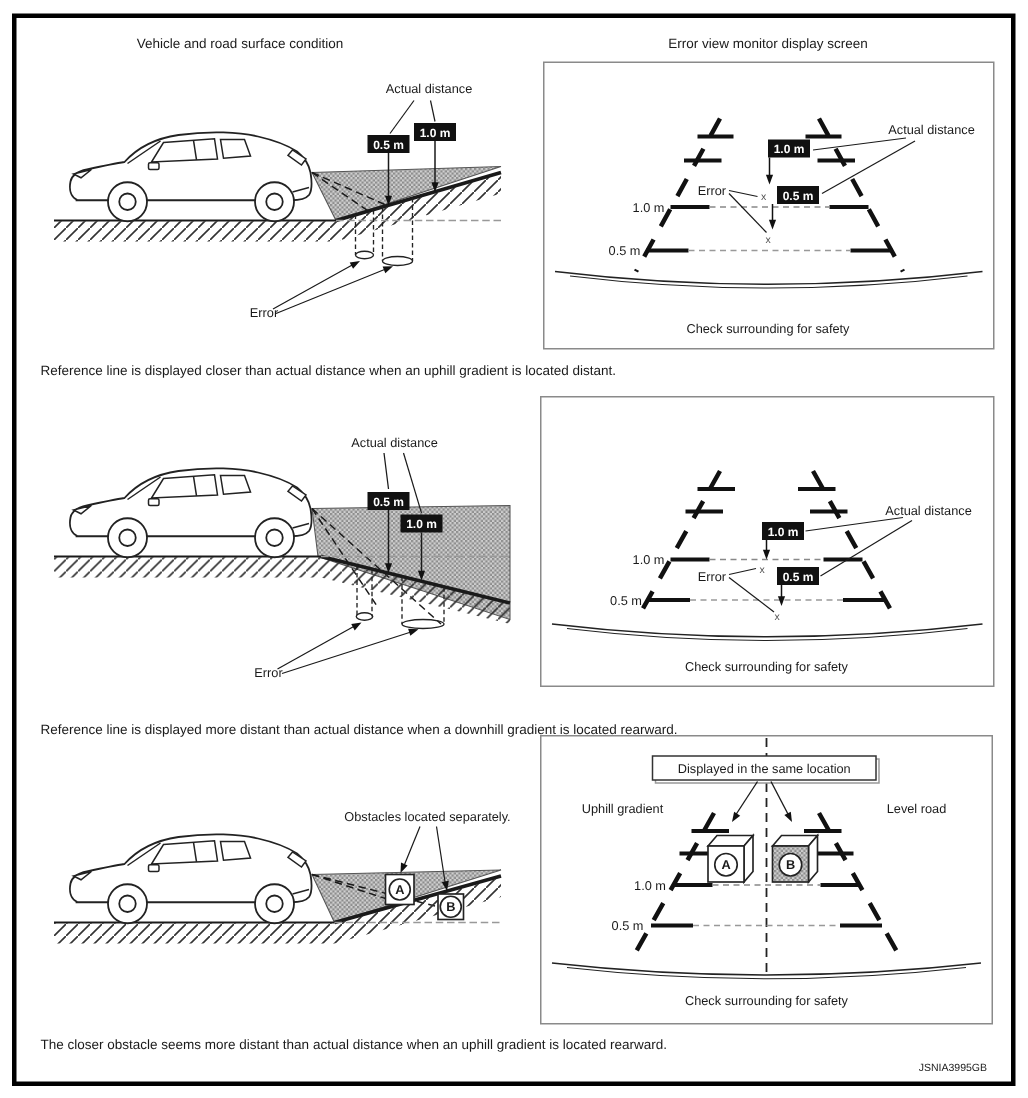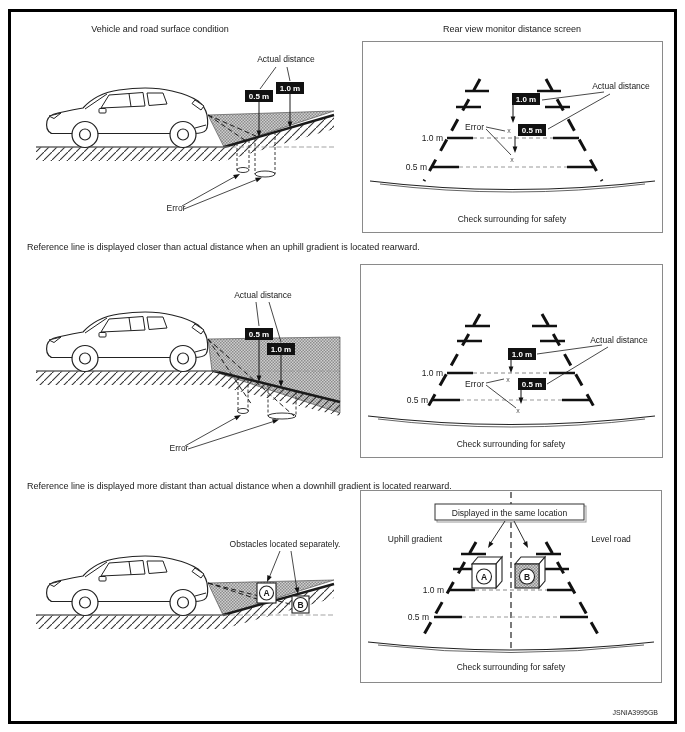--- a/index.html
+++ b/index.html
@@ -16,21 +16,21 @@
   text.xmark{font-size:7px;fill:#555;}
   text.cube-l{font-size:8.5px;font-weight:700;}
 </style>
 </head>
 <body>
 
 <div class="page">
   <div class="frame"></div>
 
   <div class="abs title" style="left:40px;top:24px;width:240px;">Vehicle and road surface condition</div>
-  <div class="abs title" style="left:392px;top:24px;width:240px;">Rear view monitor distance screen</div>
+  <div class="abs title" style="left:392px;top:24px;width:240px;">Error view monitor display screen</div>
 
   <svg style="left:28px;top:40px;" width="320" height="185" viewBox="0 0 320 185">
     <defs>
       <pattern id="hh1" patternUnits="userSpaceOnUse" width="8" height="8">
         <path d="M-2,10 L10,-2" stroke="#333" stroke-width="1.1"></path>
       </pattern>
       <pattern id="ck1" patternUnits="userSpaceOnUse" width="3" height="3">
         <rect width="3" height="3" fill="#cfcfcf"></rect>
         <rect width="1.5" height="1.5" fill="#8d8d8d"></rect>
         <rect x="1.5" y="1.5" width="1.5" height="1.5" fill="#8d8d8d"></rect>
@@ -132,21 +132,21 @@
       <line x1="242" y1="51" x2="180" y2="59" stroke="#1a1a1a" stroke-width="0.8"></line>
       <line x1="248" y1="53" x2="186" y2="88" stroke="#1a1a1a" stroke-width="0.8"></line>
     </g>
     <g fill="none" stroke="#222">
       <path d="M8,140 Q150,157 293,140" stroke-width="1.1"></path>
       <path d="M18,143 Q150,159 283,143" stroke-width="0.7"></path>
     </g>
     <text x="150" y="181" text-anchor="middle">Check surrounding for safety</text>
   </svg>
 
-  <div class="abs caption" style="left:27px;top:242px;">Reference line is displayed closer than actual distance when an uphill gradient is located rearward.</div>
+  <div class="abs caption" style="left:27px;top:242px;">Reference line is displayed closer than actual distance when an uphill gradient is located distant.</div>
 
   <svg style="left:28px;top:285px;" width="320" height="180" viewBox="0 0 320 180">
     <defs>
       <pattern id="hh2" patternUnits="userSpaceOnUse" width="8" height="8">
         <path d="M-2,10 L10,-2" stroke="#333" stroke-width="1.1"></path>
       </pattern>
       <pattern id="ck2" patternUnits="userSpaceOnUse" width="3" height="3">
         <rect width="3" height="3" fill="#cfcfcf"></rect>
         <rect width="1.5" height="1.5" fill="#8d8d8d"></rect>
         <rect x="1.5" y="1.5" width="1.5" height="1.5" fill="#8d8d8d"></rect>
@@ -360,14 +360,15 @@
       <circle cx="167" cy="86.5" r="7.5" fill="#fff"></circle>
       <text x="167" y="89.5" text-anchor="middle" class="cube-l" stroke="none">B</text>
     </g>
     <g fill="none" stroke="#222">
       <path d="M8,152 Q151,168 294,152" stroke-width="1.1"></path>
       <path d="M18,155 Q151,170 284,155" stroke-width="0.7"></path>
     </g>
     <text x="151" y="180" text-anchor="middle">Check surrounding for safety</text>
   </svg>
 
+  <div class="abs caption" style="left:27px;top:691px;">The closer obstacle seems more distant than actual distance when an uphill gradient is located rearward.</div>
   <div class="abs figcode" style="left:498px;top:709px;width:160px;">JSNIA3995GB</div>
 </div>
 
 </body></html>

